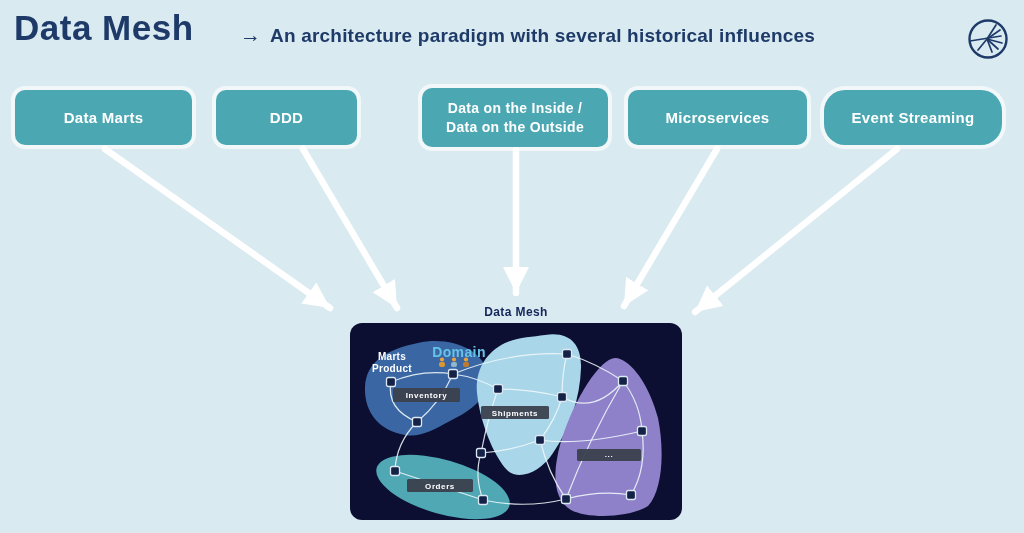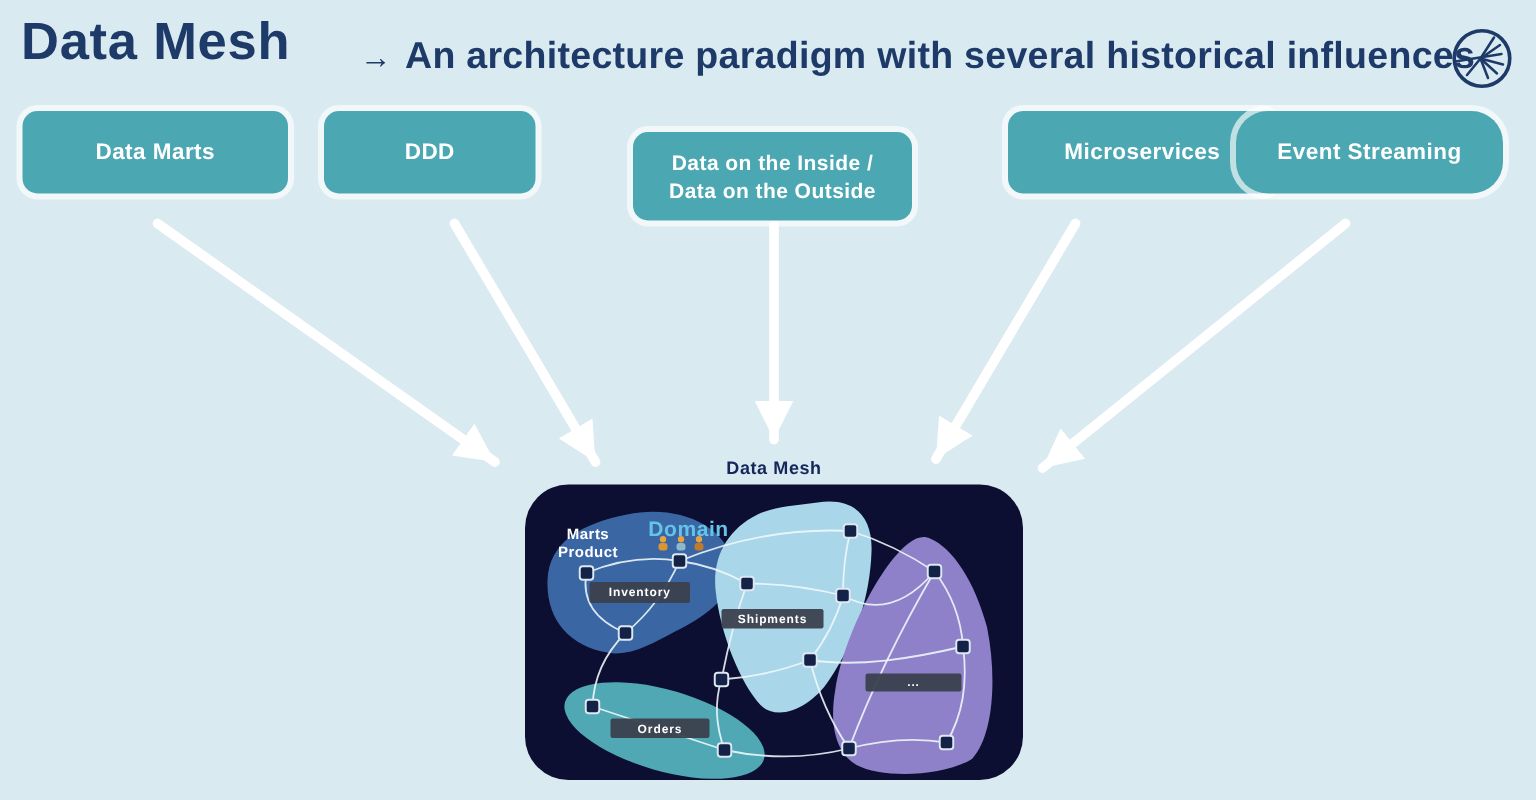--- a/index.html
+++ b/index.html
@@ -12,46 +12,46 @@
   .header-title{
     position:absolute;left:14px;top:8px;
     font-size:35px;font-weight:800;color:#1E3A68;letter-spacing:.5px;
   }
   .header-sub{
     position:absolute;left:240px;top:23px;
     display:flex;align-items:baseline;gap:9px;
     color:#1E3A68;font-weight:700;
   }
   .header-sub .arrow-glyph{font-size:21px;font-weight:400;}
-  .header-sub .sub-text{font-size:25px;letter-spacing:.2px;}
+  .header-sub .sub-text{font-size:19px;letter-spacing:.2px;}
   .logo{position:absolute;left:961px;top:12px;width:54px;height:54px;}
   
   .inf-box{
-    position:absolute;top:74px;height:55px;
+    position:absolute;top:90px;height:55px;
     background:#4BA7B2;border-radius:10px;
     box-shadow:0 0 0 4px rgba(255,255,255,0.65);
     display:flex;align-items:center;justify-content:center;
     color:#FFFFFF;font-weight:700;font-size:15px;letter-spacing:.3px;
     text-align:center;white-space:pre-line;line-height:1.3;
   }
   .b1{left:15px;width:177px;}
   .b2{left:216px;width:141px;}
   .b3{left:422px;width:186px;top:88px;height:59px;font-size:14px;}
-  .b4{left:628px;width:179px;margin-left:44px;}
+  .b4{left:628px;width:179px;}
   .b5{left:824px;width:178px;border-radius:21px;}
   
   .arrows{position:absolute;left:0;top:0;width:1024px;height:533px;pointer-events:none;}
   
   .mesh-caption{
     position:absolute;left:350px;top:305px;width:332px;
     text-align:center;font-size:12px;font-weight:800;color:#14265A;letter-spacing:.4px;
   }
   .mesh-panel{
     position:absolute;left:350px;top:323px;width:332px;height:197px;
-    background:#0C0F31;border-radius:29px;
+    background:#0C0F31;border-radius:12px;
   }
   .mesh-panel svg{position:absolute;left:0;top:0;}
   .domain-label{
     position:absolute;left:419px;top:344px;width:80px;
     text-align:center;font-size:14px;font-weight:800;color:#66C3E8;letter-spacing:.4px;
   }
   .dataproduct-label{
     position:absolute;left:352px;top:351px;width:80px;
     text-align:center;font-size:10px;font-weight:800;color:#FFFFFF;
     white-space:pre-line;line-height:1.15;letter-spacing:.3px;

